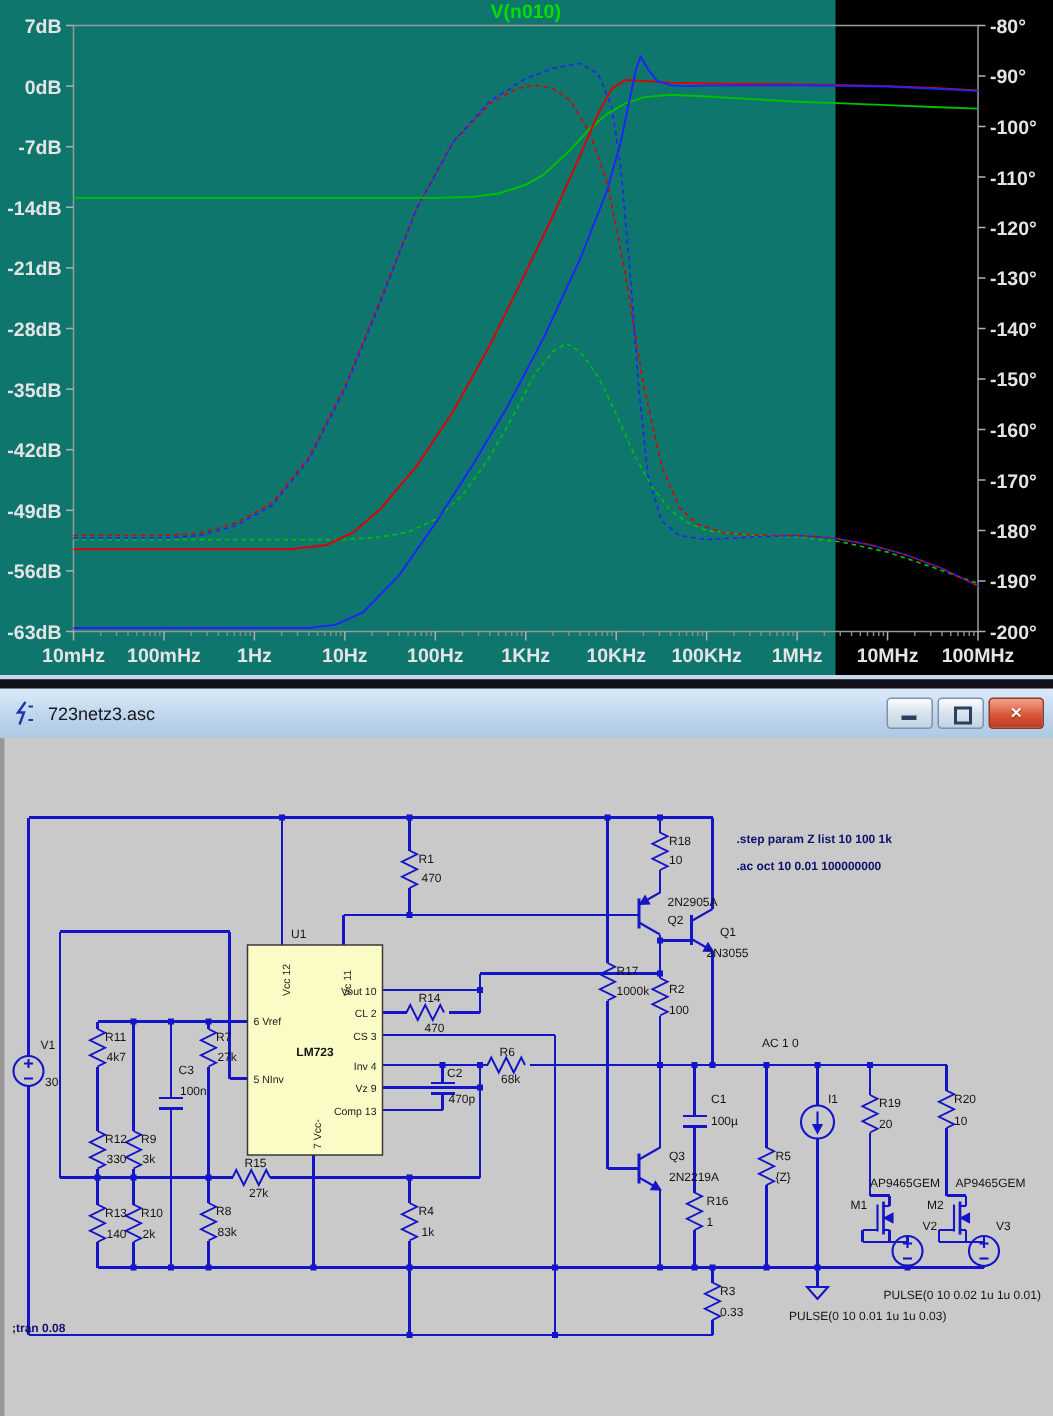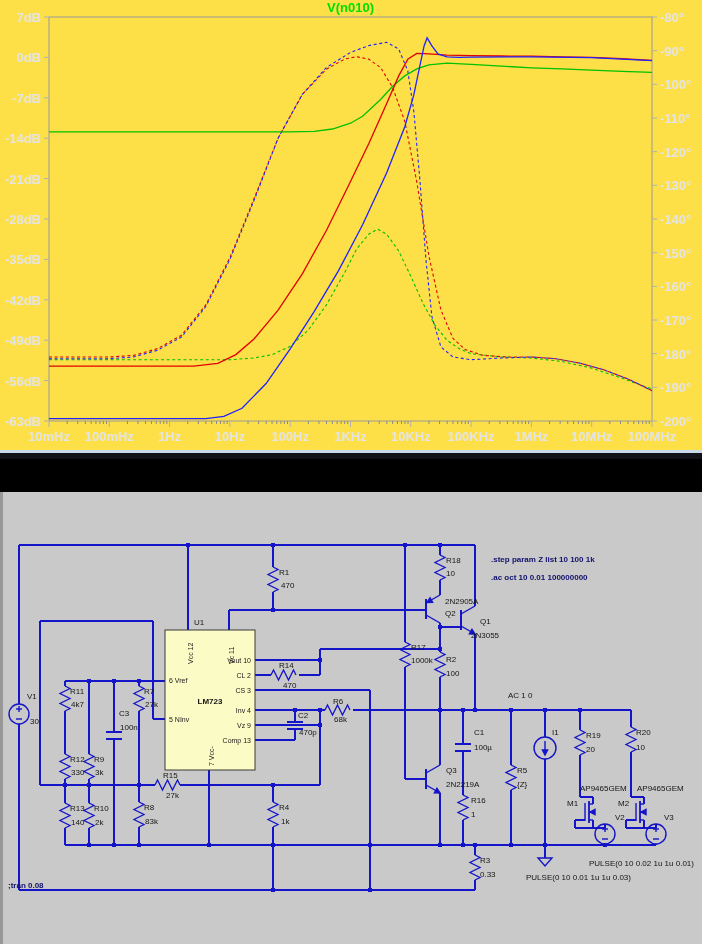--- a/index.html
+++ b/index.html
@@ -1,17 +1,17 @@
 <!DOCTYPE html>
 <html><head>
 <meta charset="utf-8">
 <style>
   html,body{margin:0;padding:0;background:#000;}
   #stage{position:relative;width:702px;height:944px;overflow:hidden;font-family:"Liberation Sans",sans-serif;}
-  #plot-pane{position:absolute;left:0;top:0;width:702px;height:450px;background:#fde047;}
+  #plot-pane{position:absolute;left:0;top:0;width:557px;height:450px;background:#0f766e;}
   #strip{position:absolute;left:0;top:450px;width:702px;height:3px;background:#c8d9ec;}
   #darkband{position:absolute;left:0;top:453px;width:702px;height:6px;background:#111119;}
   #titlebar{position:absolute;left:0;top:459px;width:702px;height:33px;
     background:linear-gradient(#dcebfa,#bcd3ea 60%,#aec9e4);border-bottom:1px solid #8ea8c2;
     display:flex;align-items:center;}
   #titlebar .title{font-size:12px;color:#15151c;margin-left:6px;}
   #appicon{width:18px;height:18px;margin-left:8px;}
   #winbtns{position:absolute;right:6px;top:6px;display:flex;gap:3px;}
   .wbtn{width:29px;height:19px;border:1px solid #7d93ac;border-radius:3px;
     background:linear-gradient(#fbfdff,#d8e2ee 50%,#c3d2e3);position:relative;cursor:default;}
@@ -194,20 +194,38 @@
         <polyline points="49.0,358.7 109.3,358.7 133.4,357.0 157.5,350.3 181.7,336.8 205.8,306.5 229.9,259.4 254.0,200.5 278.1,138.2 302.3,94.4 326.4,67.5 350.5,52.4 368.6,45.6 386.7,42.3 398.7,49.0 407.8,70.9 413.8,111.3 419.8,178.6 425.9,259.4 431.9,316.6 440.9,346.9 453.0,357.0 471.1,359.7 501.3,358.0 531.4,357.0 555.5,358.7 579.6,363.1 603.8,369.8 627.9,378.9 652.0,390.7" fill="none" stroke="#2222ff" stroke-width="1.1" stroke-dasharray="3 2.6"></polyline>
         <polyline points="49.0,131.9 229.9,131.9 290.2,131.9 314.3,131.3 332.4,129.0 350.5,123.2 362.6,116.3 380.6,99.5 392.7,86.3 404.8,75.9 416.8,68.9 428.9,64.9 447.0,63.2 471.1,64.3 501.3,66.1 531.4,67.8 561.5,68.9 591.7,70.1 621.9,71.3 652.0,72.4" fill="none" stroke="#00c000" stroke-width="1.3"></polyline>
         <polyline points="49.0,366.2 193.7,366.2 217.8,363.3 235.9,354.6 254.0,339.0 278.1,310.2 302.3,273.8 326.4,230.5 350.5,181.5 368.6,144.0 386.7,103.6 398.7,75.9 407.8,59.1 416.8,53.4 428.9,53.9 447.0,55.1 471.1,55.7 501.3,56.0 531.4,56.2 561.5,56.8 591.7,57.4 621.9,58.6 652.0,60.3" fill="none" stroke="#e00000" stroke-width="1.3"></polyline>
         <polyline points="49.0,418.7 205.8,418.7 223.9,416.4 242.0,408.3 266.1,383.5 290.2,348.9 314.3,311.3 338.4,270.9 362.6,224.8 386.7,172.8 404.8,126.7 413.8,94.9 419.8,66.1 424.1,45.9 427.1,37.8 431.9,45.9 437.9,53.9 447.0,56.8 459.0,57.4 471.1,57.1 531.4,56.8 591.7,57.7 652.0,60.6" fill="none" stroke="#2222ff" stroke-width="1.3"></polyline>
       </svg>
   </div>
 
   <div id="strip"></div>
   <div id="darkband"></div>
 
+  <div id="titlebar">
+    <svg id="appicon" viewBox="0 0 18 18">
+      <path d="M9,1 L4,8 L8,8 L5,16" fill="none" stroke="#2233aa" stroke-width="1.6"></path>
+      <path d="M11,4 L14,4 M11,13 L14,13" stroke="#2233aa" stroke-width="1.4"></path>
+    </svg>
+    <span class="title">723netz3.asc</span>
+    <div id="winbtns">
+      <div class="wbtn">
+          <div class="glyph-min"></div>
+        </div>
+      <div class="wbtn">
+          <div class="glyph-restore"></div>
+        </div>
+      <div class="wbtn close">
+          <div class="glyph-close">×</div>
+        </div>
+    </div>
+  </div>
 
   <div id="schem-pane">
     <svg id="schem-svg" width="699" height="452">
         <defs>
           <path id="res-v" d="M0,0 L5,2.5 L-5,7.5 L5,12.5 L-5,17.5 L5,22.5 L0,25" fill="none" stroke="#1414c8" stroke-width="1.3"></path>
         </defs>
         <g shape-rendering="crispEdges">
           <line x1="16" y1="53" x2="472" y2="53" stroke="#1414c8" stroke-width="1.5"></line>
           <line x1="16" y1="53" x2="16" y2="212" stroke="#1414c8" stroke-width="1.5"></line>
           <line x1="16" y1="232" x2="16" y2="398" stroke="#1414c8" stroke-width="1.5"></line>

